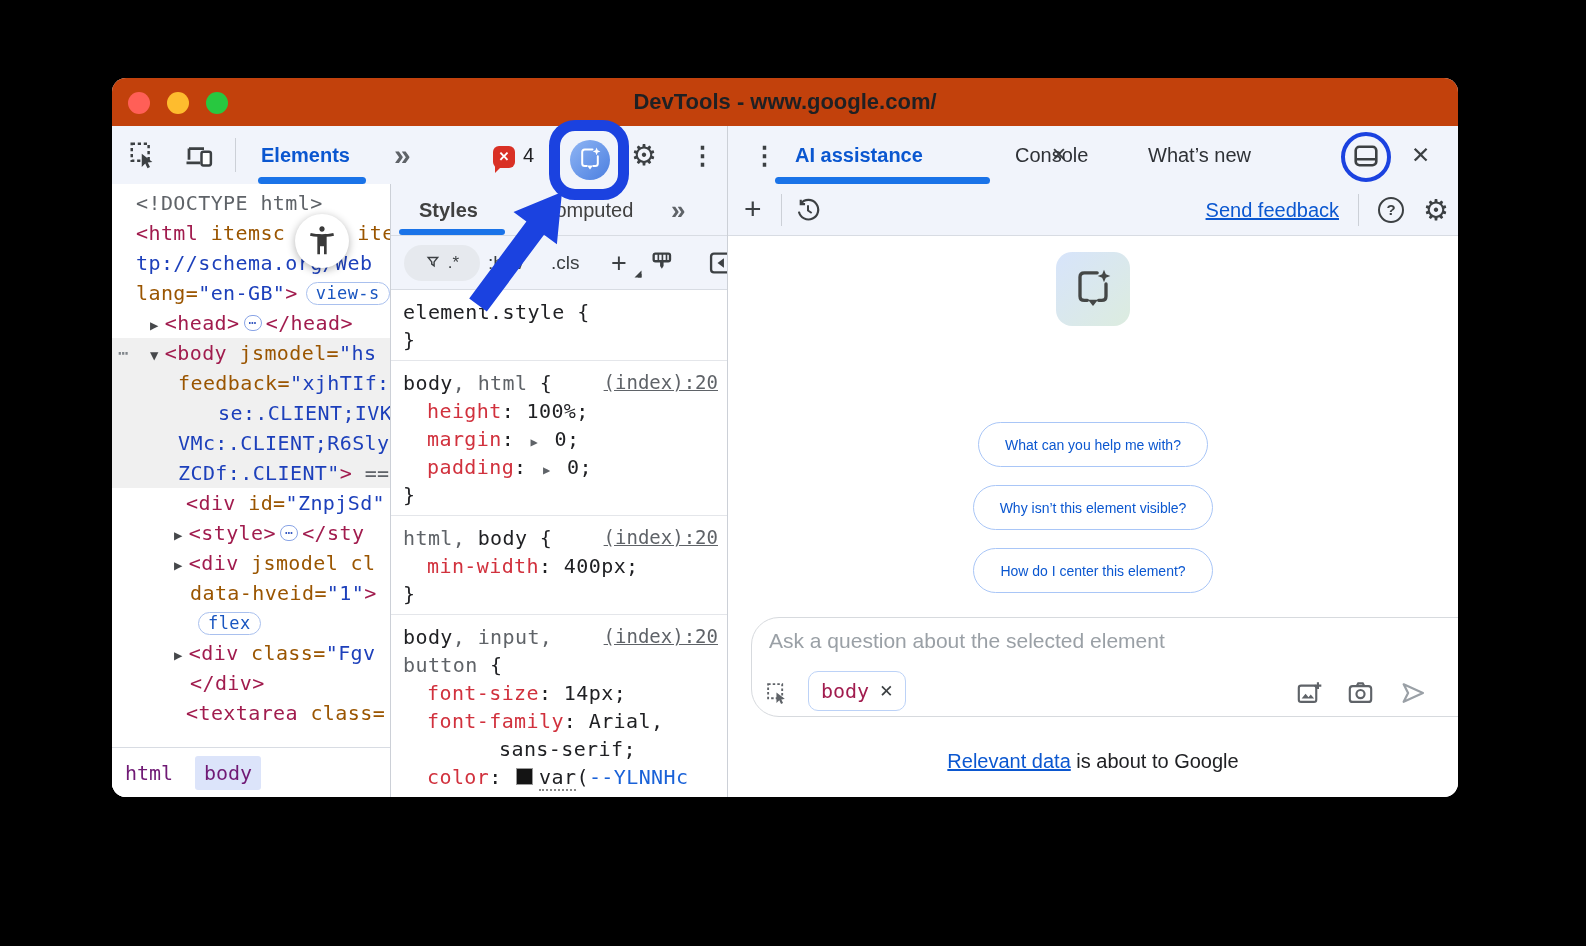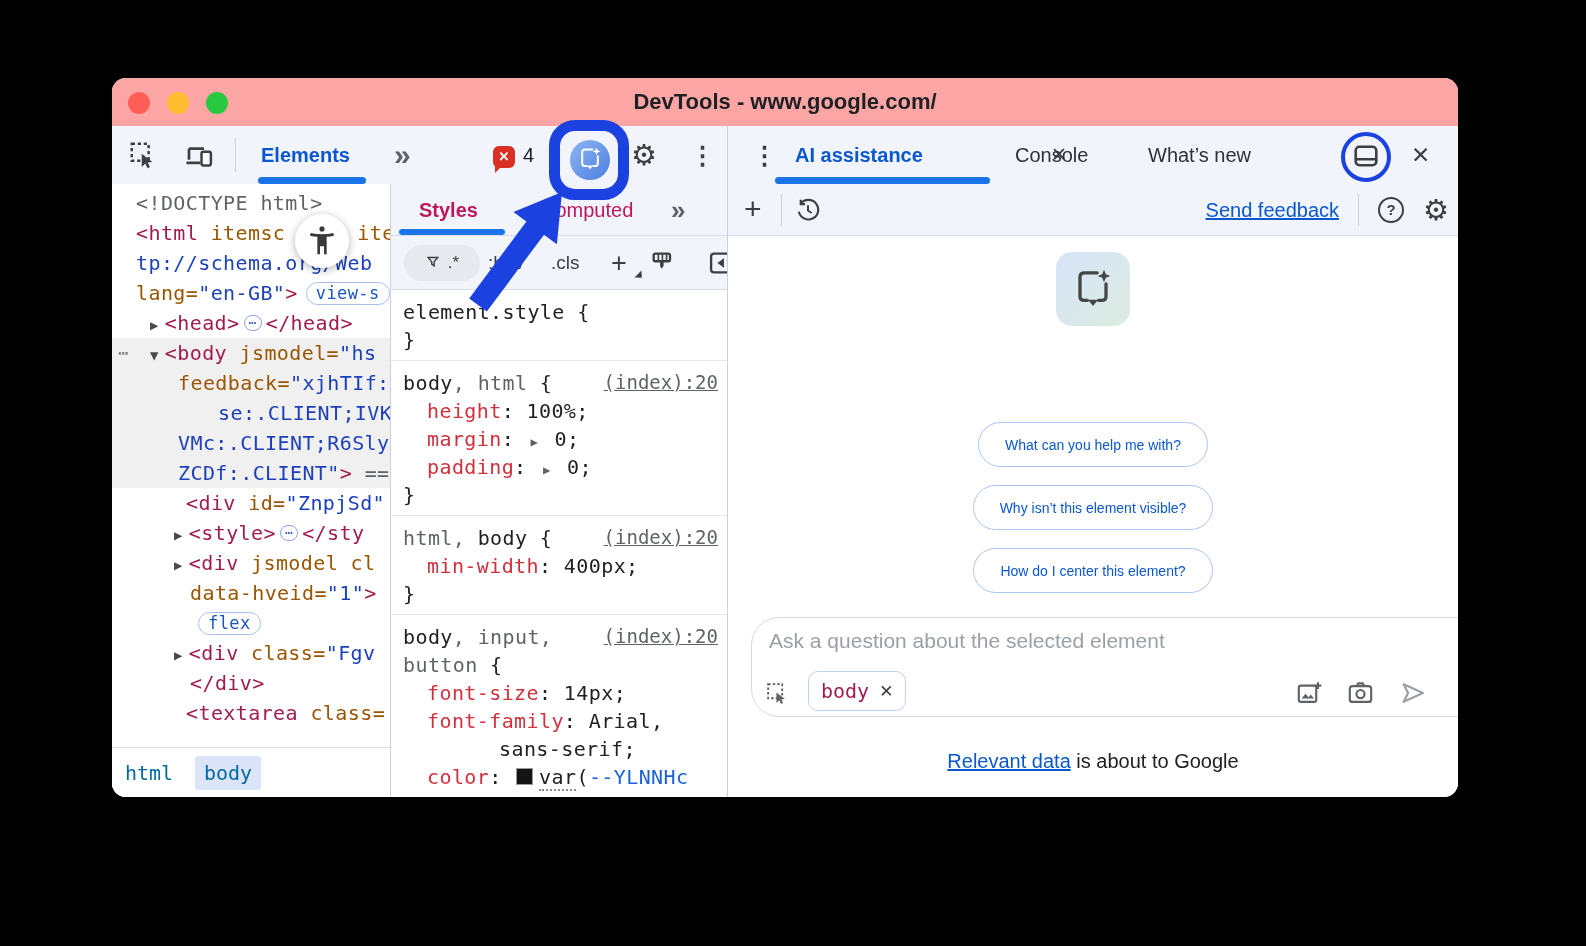--- a/index.html
+++ b/index.html
@@ -1,19 +1,19 @@
 <!DOCTYPE html>
 <html><head>
 <meta charset="utf-8">
 <style>
   html,body{margin:0;padding:0;}
   body{width:1586px;height:946px;background:#000;font-family:"Liberation Sans",sans-serif;position:relative;overflow:hidden;}
   .window{position:absolute;left:112px;top:78px;width:1346px;height:719px;background:#fff;border-radius:14px;overflow:hidden;}
   
-  .titlebar{position:absolute;left:0;top:0;width:1346px;height:48px;background:#fca5a5;border-bottom:1px solid #dfe1e5;}
+  .titlebar{position:absolute;left:0;top:0;width:1346px;height:48px;background:#c2410c;border-bottom:1px solid #dfe1e5;}
   .tl{position:absolute;top:14px;width:22px;height:22px;border-radius:50%;}
   .tl.r{left:16px;background:#ff5f57;}
   .tl.y{left:55px;background:#febc2e;}
   .tl.g{left:94px;background:#28c840;}
   .title{position:absolute;left:0;top:0;width:100%;height:48px;line-height:48px;text-align:center;font-size:22px;font-weight:bold;color:#1f2023;}
   
   .strip{position:absolute;left:0;top:48px;width:1346px;height:58px;background:#f1f4fb;border-bottom:1px solid #d8dce3;padding-left:33px;}
   .strip .sep{position:absolute;top:12px;width:1px;height:34px;background:#ccd0d7;}
   .icon-btn{position:absolute;color:#3c4043;}
   .tab-label{position:absolute;top:0;height:58px;line-height:58px;font-size:20px;color:#2e3136;}
@@ -35,26 +35,26 @@
   .c-tag{color:#a11c4e;}
   .c-attr{color:#9a5500;}
   .c-val{color:#1d40bb;}
   .c-gray{color:#5f6368;}
   .c-arr,.c-car{color:#46484b;font-size:14px;padding-right:6px;}
   .c-pill{display:inline-block;border:1.5px solid #a9c0ee;border-radius:12px;color:#1a56c0;font-size:17px;line-height:21px;padding:0 9px;vertical-align:1px;background:#fff;}
   .c-exp{display:inline-block;border:1.5px solid #89a4e6;border-radius:10px;color:#3558c0;font-size:13px;line-height:14px;padding:0 4px;margin:0 4px;vertical-align:3px;background:#fff;}
   .left-mark{position:absolute;left:6px;top:0;color:#80868b;font-size:18px;}
   .person-badge{position:absolute;left:183px;top:30px;width:54px;height:54px;border-radius:50%;background:#fff;box-shadow:0 2px 8px rgba(0,0,0,.3);display:flex;align-items:center;justify-content:center;z-index:20;}
   .crumbs{position:absolute;left:0;top:563px;width:278px;height:50px;background:#fff;border-top:1px solid #d8dce3;}
-  .crumb{position:absolute;top:8px;height:34px;line-height:34px;font-family:"DejaVu Sans Mono",monospace;font-size:20px;color:#0369a1;padding:0 9px;}
+  .crumb{position:absolute;top:8px;height:34px;line-height:34px;font-family:"DejaVu Sans Mono",monospace;font-size:20px;color:#701a75;padding:0 9px;}
   .crumb.sel{background:#dce4fa;border-radius:3px;}
   
   .styles-panel{position:absolute;left:278px;top:106px;width:337px;height:613px;background:#fff;border-left:1px solid #ccd0d7;box-sizing:border-box;overflow:hidden;}
   .stabs{position:absolute;left:0;top:0;width:337px;height:52px;background:#f1f4fb;border-bottom:1px solid #d8dce3;box-sizing:border-box;}
-  .stab{position:absolute;top:0;height:52px;line-height:52px;font-size:20px;color:#be185d;}
+  .stab{position:absolute;top:0;height:52px;line-height:52px;font-size:20px;color:#404040;}
   .stoolbar{position:absolute;left:0;top:52px;width:337px;height:54px;background:#f1f4fb;border-bottom:1px solid #d8dce3;box-sizing:border-box;overflow:hidden;}
   .fpill{position:absolute;left:13px;top:9px;width:76px;height:36px;border-radius:18px;background:#e6e9ee;display:flex;align-items:center;justify-content:center;gap:4px;color:#3c4043;font-size:17px;}
   .ttxt{position:absolute;top:0;height:54px;line-height:54px;font-size:19px;color:#3c4043;}
   .plus-dd:after{content:"";position:absolute;left:22px;top:33px;border:5px solid transparent;border-right-color:#3c4043;border-bottom-color:#3c4043;transform:scale(.7);}
   .rules{position:absolute;left:0;top:106px;width:337px;bottom:0;font-family:"DejaVu Sans Mono",monospace;font-size:20px;letter-spacing:.4px;overflow:hidden;}
   .rule{position:relative;padding:8px 0 6px 12px;border-bottom:1px solid #e4e6ea;}
   .rline{height:28px;line-height:28px;white-space:pre;}
   .rprop{padding-left:24px;}
   .rcont{padding-left:96px;}
   .c-prop{color:#d1313d;}

